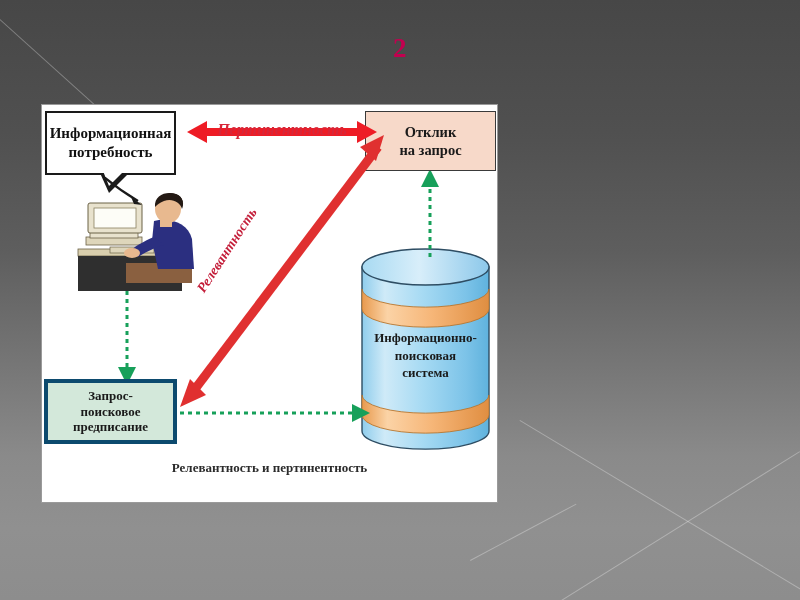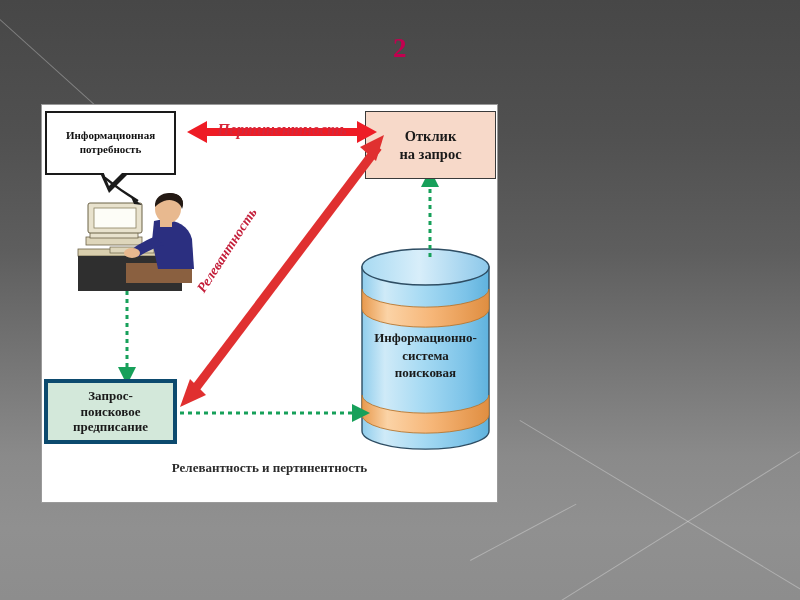--- a/index.html
+++ b/index.html
@@ -81,21 +81,21 @@
     height: 64px;
     background: #ffffff;
     border: 2px solid #1a1a1a;
     box-sizing: border-box;
     display: flex;
     align-items: center;
     justify-content: center;
     text-align: center;
     font-family: "Liberation Serif", serif;
     font-weight: bold;
-    font-size: 11px;
+    font-size: 15px;
     color: #111;
     line-height: 1.25;
     z-index: 6;
   }
   #need-bubble-tail {
     left: 58px;
     top: 68px;
     width: 0; height: 0;
     border-left: 9px solid transparent;
     border-right: 20px solid transparent;
@@ -118,21 +118,21 @@
     width: 38px;
     height: 1px;
     z-index: 7;
   }
 
   
   #response-box {
     left: 323px;
     top: 6px;
     width: 131px;
-    height: 68px;
+    height: 60px;
     background: #f7d9c9;
     border: 1px solid #3a3a3a;
     box-sizing: border-box;
     display: flex;
     align-items: center;
     justify-content: center;
     text-align: center;
     font-family: "Liberation Serif", serif;
     font-weight: bold;
     font-size: 14.5px;
@@ -292,22 +292,22 @@
 
       <path d="M4,44 L4,64 A63,18 0 0 0 131,64 L131,44 A63,18 0 0 1 4,44 Z" fill="url(#cylBand)" stroke="#b8762f" stroke-width="0.9"></path>
 
       <path d="M4,150 L4,170 A63,18 0 0 0 131,170 L131,150 A63,18 0 0 1 4,150 Z" fill="url(#cylBand)" stroke="#b8762f" stroke-width="0.9"></path>
 
       <ellipse cx="67.5" cy="22" rx="63.5" ry="18" fill="url(#cylTop)" stroke="#2e4d63" stroke-width="1.4"></ellipse>
     </svg>
 
     <div class="layer" id="db-label">
       <div>Информационно-</div>
+      <div>поисковая</div>
       <div>система</div>
-      <div>поисковая</div>
     </div>
 
     <svg class="layer" id="person-scene" viewBox="0 0 148 102">
 
       <rect x="10" y="60" width="86" height="7" fill="#d9cfae" stroke="#6b6247" stroke-width="0.8"></rect>
 
       <rect x="10" y="67" width="104" height="35" fill="#2f2f2f"></rect>
 
       <rect x="18" y="48" width="56" height="8" fill="#ded6bb" stroke="#6b6247" stroke-width="0.8"></rect>
       <rect x="22" y="42" width="48" height="7" fill="#e8e2cd" stroke="#6b6247" stroke-width="0.8"></rect>

